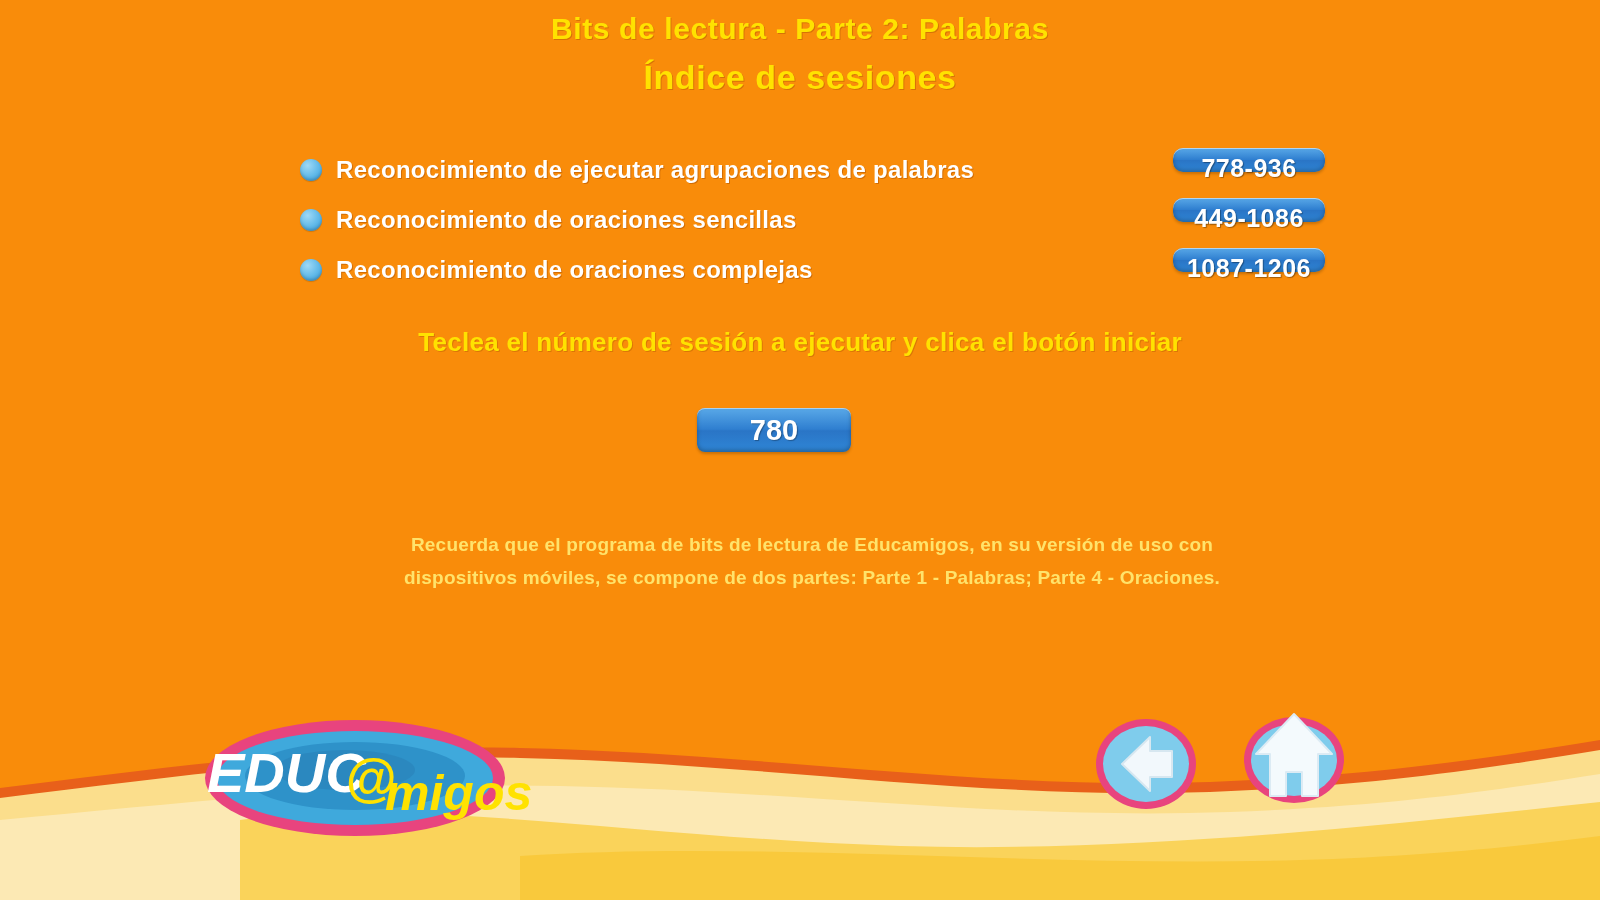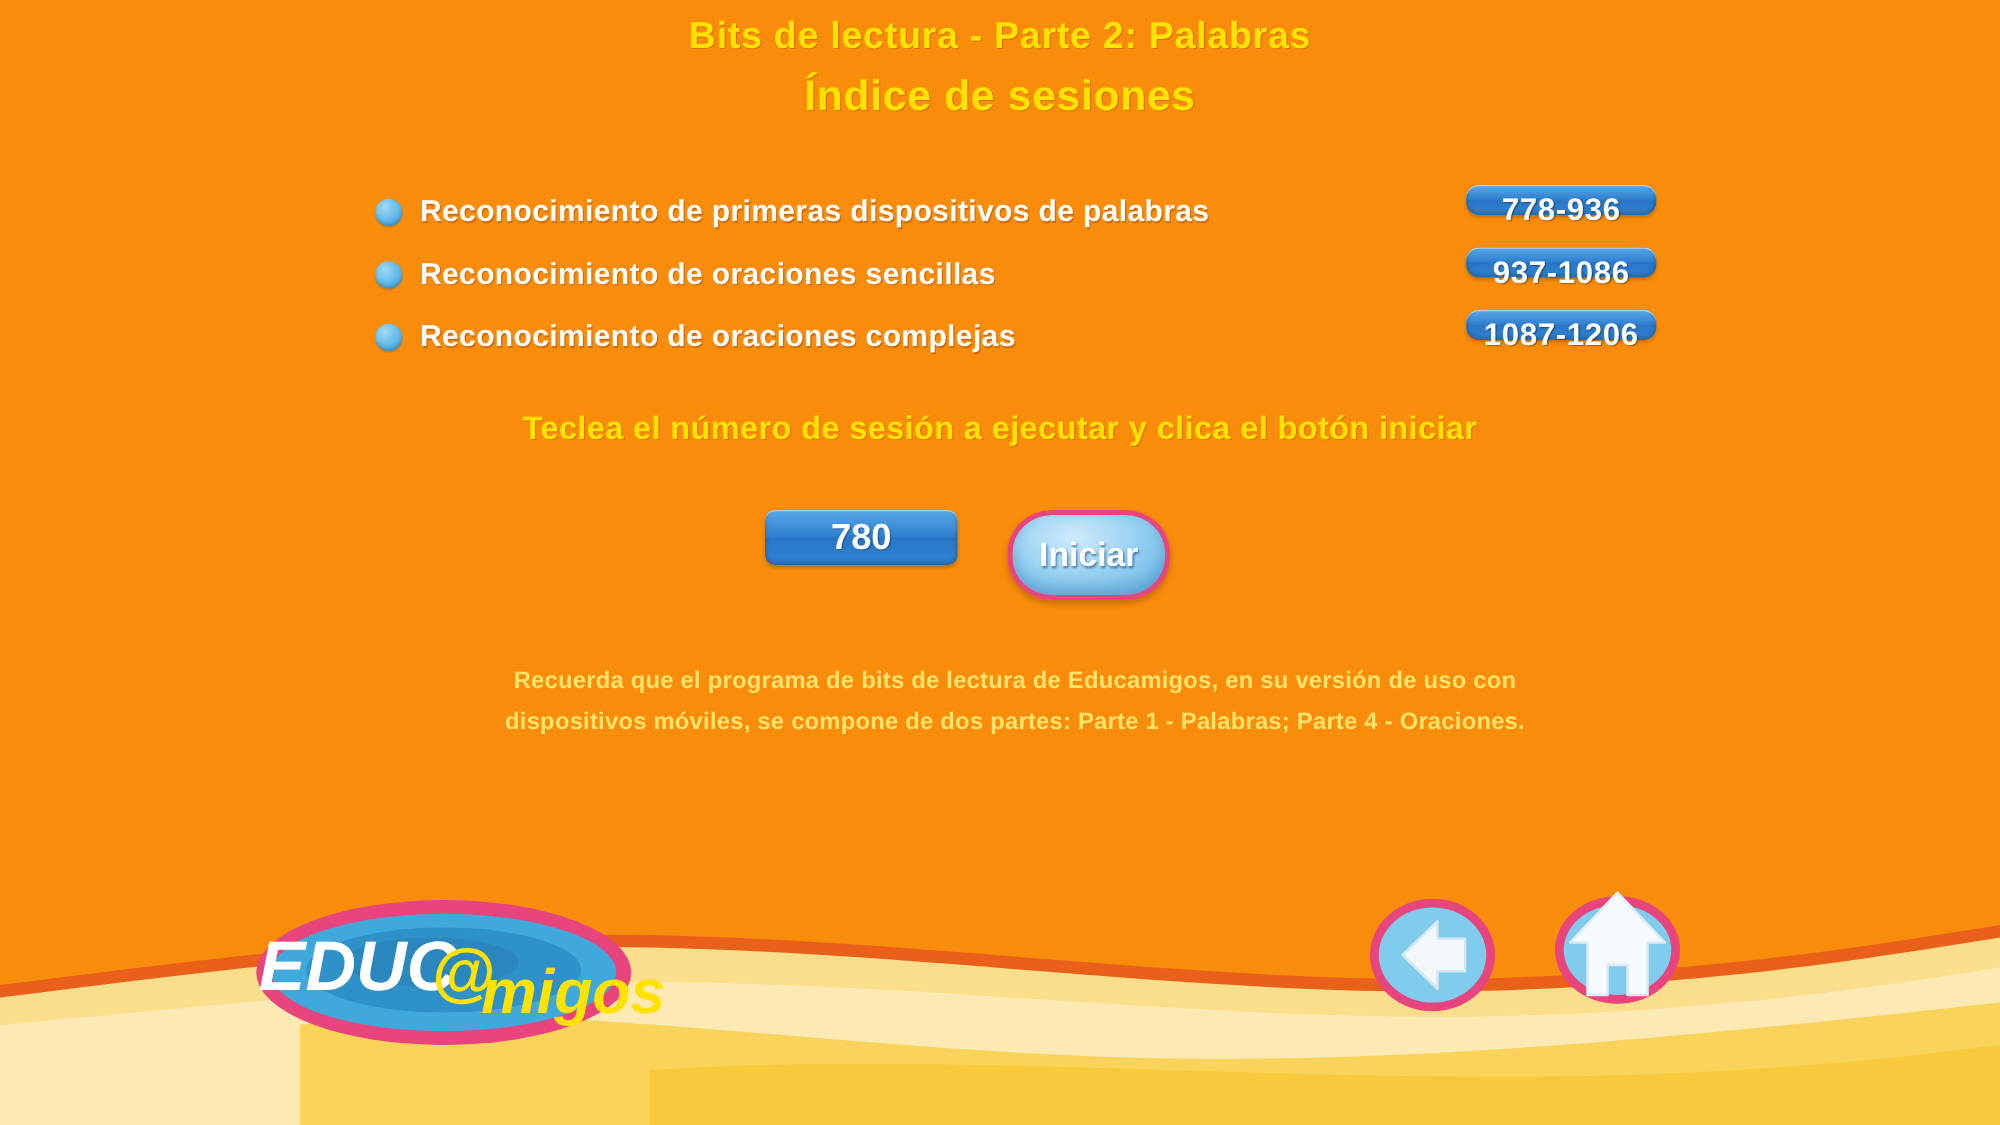--- a/index.html
+++ b/index.html
@@ -122,21 +122,21 @@
   }
 
   
   .control-row {
     position: absolute;
     top: 408px;
     left: 0;
     width: 1548px;
     display: flex;
     justify-content: center;
-    align-items: flex-start;
+    align-items: flex-end;
     gap: 40px;
     z-index: 5;
   }
   .session-input {
     width: 150px;
     height: 42px;
     border: none;
     outline: none;
     border-radius: 8px;
     text-align: center;
@@ -225,43 +225,42 @@
 
   <div class="header">
     <div class="title-main">Bits de lectura - Parte 2: Palabras</div>
     <div class="title-sub">Índice de sesiones</div>
   </div>
 
   <div class="index-list">
 
     <div class="index-row">
       <span class="bullet"></span>
-      <span class="index-label">Reconocimiento de primeras dispositivos de palabras</span>
+      <span class="index-label">Reconocimiento de ejecutar agrupaciones de palabras</span>
       <span class="range-badge">778-936</span>
     </div>
 
     <div class="index-row">
       <span class="bullet"></span>
       <span class="index-label">Reconocimiento de oraciones sencillas</span>
-      <span class="range-badge">937-1086</span>
+      <span class="range-badge">449-1086</span>
     </div>
 
     <div class="index-row">
       <span class="bullet"></span>
       <span class="index-label">Reconocimiento de oraciones complejas</span>
       <span class="range-badge">1087-1206</span>
     </div>
 
   </div>
 
   <div class="instruction">Teclea el número de sesión a ejecutar y clica el botón iniciar</div>
 
   <div class="control-row">
     <input class="session-input" type="text" value="780" style="">
-    <button class="start-button">Iniciar</button>
   </div>
 
   <div class="note">
     <div>Recuerda que el programa de bits de lectura de Educamigos, en su versión de uso con</div>
     <div>dispositivos móviles, se compone de dos partes: Parte 1 - Palabras; Parte 4 - Oraciones.</div>
   </div>
 
   <div class="logo">
     <svg class="logo-text" viewBox="0 0 340 155">
       <ellipse cx="160" cy="78" rx="150" ry="58" fill="#E8447E"></ellipse>

